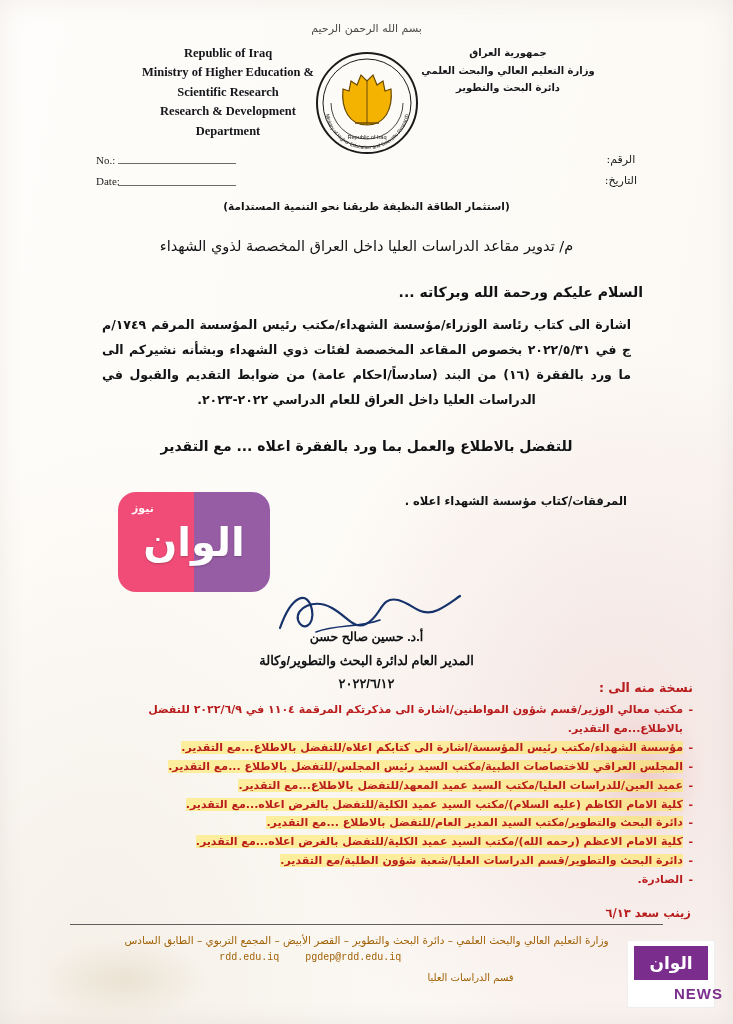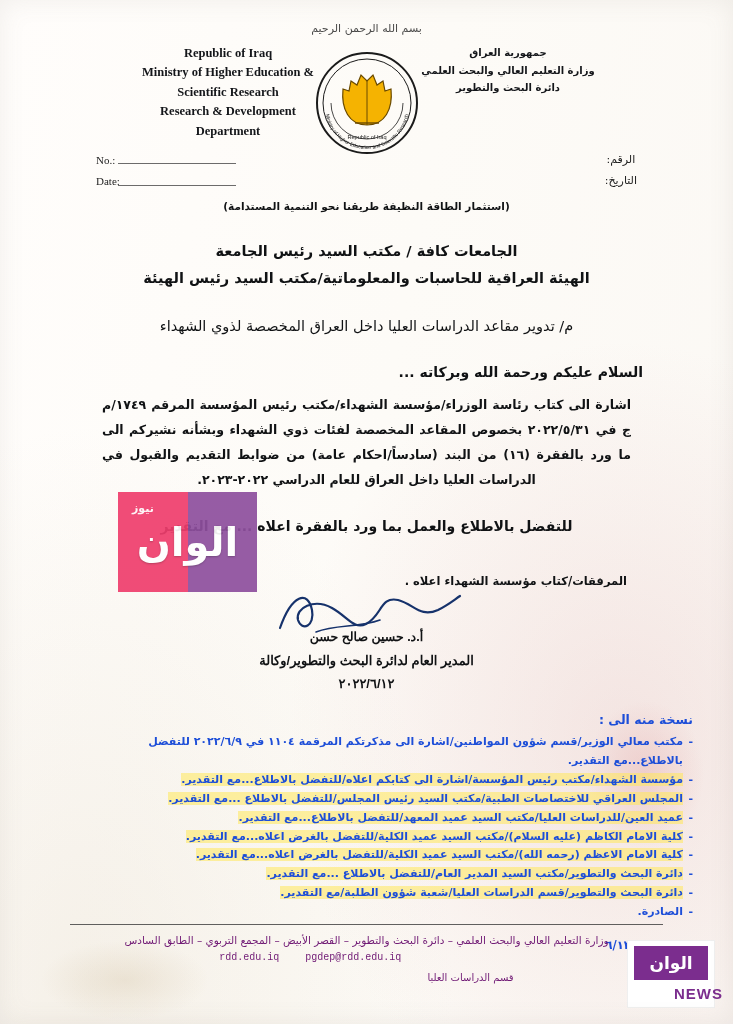--- a/index.html
+++ b/index.html
@@ -186,25 +186,25 @@
     top: -42px;
     width: 210px;
     height: 56px;
   }
 
   
   .cc {
     position: absolute;
     right: 40px;
     left: 120px;
-    top: 712px;
+    top: 680px;
     direction: rtl;
     text-align: right;
     font-family: "DejaVu Sans", sans-serif;
-    color: #1d4ed8;
+    color: #b91c1c;
   }
   .cc-title { font-size: 12.5px; font-weight: bold; margin-bottom: 6px; }
   .cc-list { list-style: none; margin: 0; padding: 0; }
   .cc-list li {
     font-size: 11px;
     font-weight: bold;
     line-height: 1.72;
     padding-right: 10px;
     position: relative;
   }
@@ -221,21 +221,21 @@
     padding-right: 2px;
   }
 
   
   .footer {
     position: absolute;
     left: 70px;
     right: 70px;
     bottom: 38px;
     text-align: center;
-    color: #701a75;
+    color: #a16207;
   }
   .footer .frule {
     height: 1px;
     background: #3a3a3a;
     opacity: .8;
     margin-bottom: 7px;
   }
   .footer-ar {
     direction: rtl;
     font-family: "DejaVu Sans", sans-serif;
@@ -249,23 +249,23 @@
     display: flex;
     justify-content: center;
     gap: 26px;
   }
 
   
   .wm-alwan {
     position: absolute;
     left: 118px;
     top: 492px;
-    width: 139px;
+    width: 152px;
     height: 100px;
-    border-radius: 0;
+    border-radius: 18px;
     overflow: hidden;
     opacity: .92;
   }
   .wm-alwan .half-l { position:absolute; left:0; top:0; width:50%; height:100%; background:#ef3e6d; }
   .wm-alwan .half-r { position:absolute; right:0; top:0; width:50%; height:100%; background:#8e4f9e; }
   .wm-alwan .txt {
     position: absolute;
     inset: 0;
     display: flex;
     align-items: center;
@@ -378,24 +378,20 @@
       <div>الرقم:</div>
       <div>التاريخ:</div>
     </div>
     <div class="rule" style="left:118px;top:13px;width:118px;"></div>
     <div class="rule" style="left:118px;top:35px;width:118px;"></div>
   </div>
 
   <div class="body-ar">
     <div class="subject-note">(استثمار الطاقة النظيفة طريقنا نحو التنمية المستدامة)</div>
 
-    <div class="addressee">
-      <div>الجامعات كافة / مكتب السيد رئيس الجامعة</div>
-      <div>الهيئة العراقية للحاسبات والمعلوماتية/مكتب السيد رئيس الهيئة</div>
-    </div>
 
     <div class="subject-line">م/ تدوير مقاعد الدراسات العليا داخل العراق المخصصة لذوي الشهداء</div>
 
     <div class="greeting">السلام عليكم ورحمة الله وبركاته ...</div>
 
     <div class="para">اشارة الى كتاب رئاسة الوزراء/مؤسسة الشهداء/مكتب رئيس المؤسسة المرقم ١٧٤٩/م ج في ٢٠٢٢/٥/٣١ بخصوص المقاعد المخصصة لفئات ذوي الشهداء وبشأنه نشيركم الى ما ورد بالفقرة (١٦) من البند (سادساً/احكام عامة) من ضوابط التقديم والقبول في الدراسات العليا داخل العراق للعام الدراسي ٢٠٢٢-٢٠٢٣.</div>
 
     <div class="closing">للتفضل بالاطلاع والعمل بما ورد بالفقرة اعلاه ... مع التقدير</div>
 
     <div class="attachment">المرفقات/كتاب مؤسسة الشهداء اعلاه .</div>
@@ -419,22 +415,22 @@
   </div>
 
   <div class="cc">
     <div class="cc-title">نسخة منه الى :</div>
     <ul class="cc-list">
       <li><span>مكتب معالي الوزير/قسم شؤون المواطنين/اشارة الى مذكرتكم المرقمة ١١٠٤ في ٢٠٢٢/٦/٩ للتفضل بالاطلاع...مع التقدير.</span></li>
       <li><span class="hl">مؤسسة الشهداء/مكتب رئيس المؤسسة/اشارة الى كتابكم اعلاه/للتفضل بالاطلاع...مع التقدير.</span></li>
       <li><span class="hl">المجلس العراقي للاختصاصات الطبية/مكتب السيد رئيس المجلس/للتفضل بالاطلاع ...مع التقدير.</span></li>
       <li><span class="hl">عميد العين/للدراسات العليا/مكتب السيد عميد المعهد/للتفضل بالاطلاع...مع التقدير.</span></li>
       <li><span class="hl">كلية الامام الكاظم (عليه السلام)/مكتب السيد عميد الكلية/للتفضل بالغرض اعلاه...مع التقدير.</span></li>
+      <li><span class="hl">دائرة البحث والتطوير/مكتب السيد المدير العام/للتفضل بالاطلاع ...مع التقدير.</span></li>
       <li><span class="hl">كلية الامام الاعظم (رحمه الله)/مكتب السيد عميد الكلية/للتفضل بالغرض اعلاه...مع التقدير.</span></li>
-      <li><span class="hl">دائرة البحث والتطوير/مكتب السيد المدير العام/للتفضل بالاطلاع ...مع التقدير.</span></li>
       <li><span class="hl">دائرة البحث والتطوير/قسم الدراسات العليا/شعبة شؤون الطلبة/مع التقدير.</span></li>
       <li><span>الصادرة.</span></li>
     </ul>
     <div class="cc-foot">زينب سعد ٦/١٣</div>
   </div>
 
   <div class="footer">
     <div class="frule"></div>
     <div class="footer-ar">وزارة التعليم العالي والبحث العلمي – دائرة البحث والتطوير – القصر الأبيض – المجمع التربوي – الطابق السادس</div>
     <div class="footer-en">

